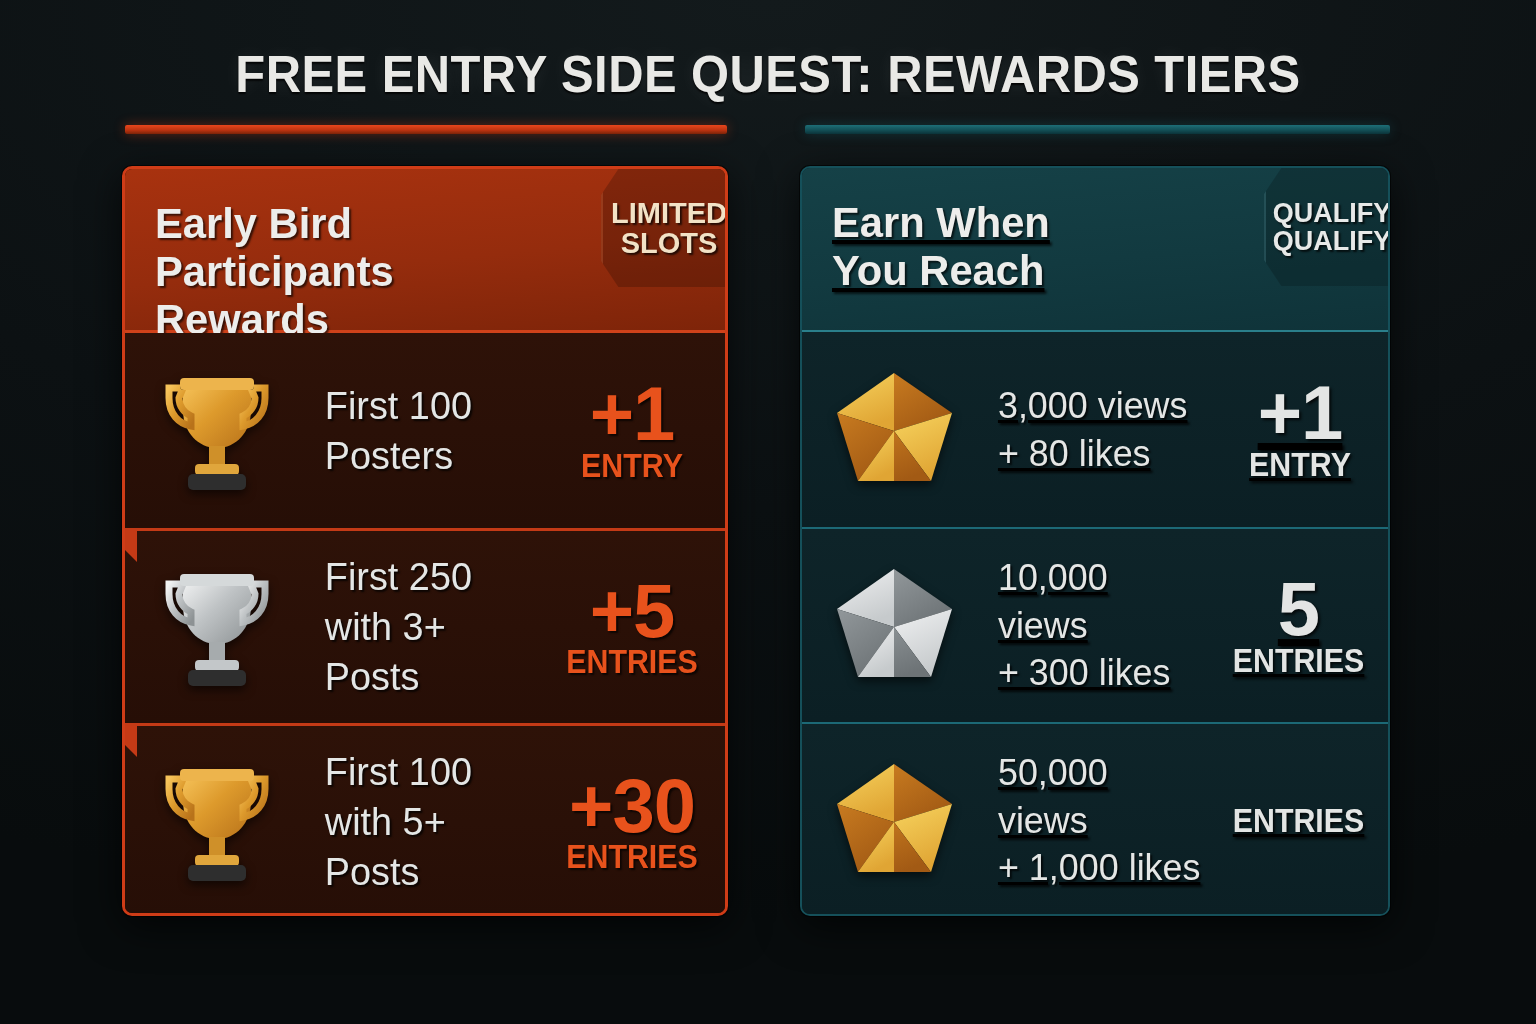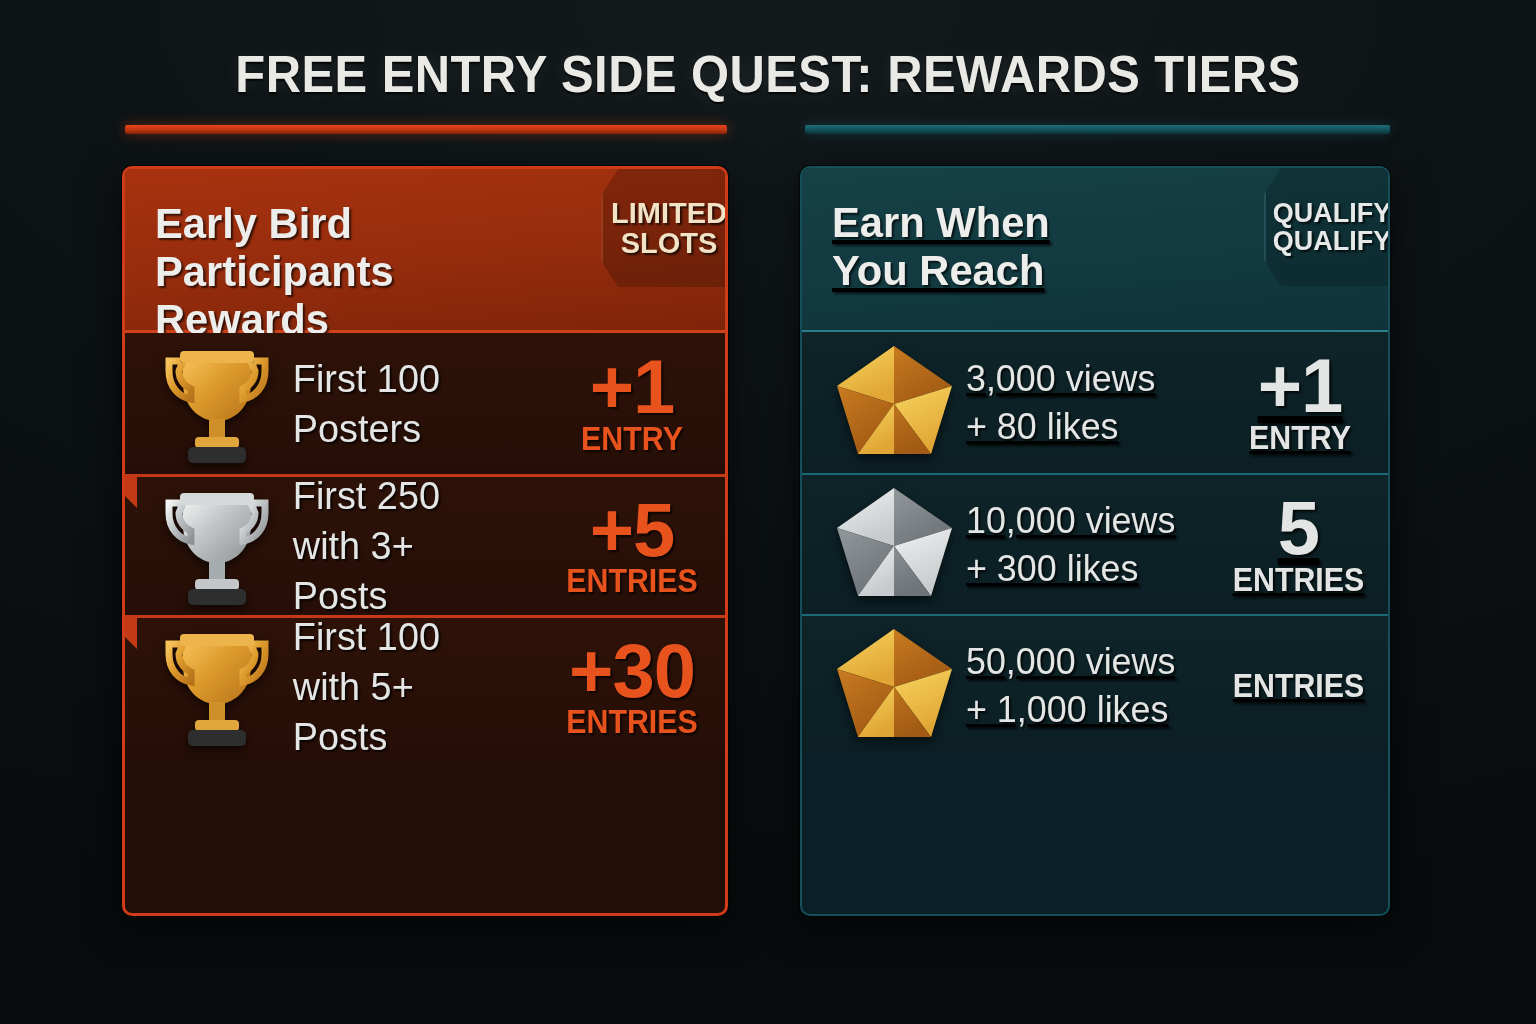--- a/index.html
+++ b/index.html
@@ -105,23 +105,24 @@
     text-shadow:2px 2px 2px rgba(0,0,0,.7);
     padding-left:10px;
     font-size:27px;
     margin-left:40px;
   }
 
   
   .rows { position:relative; }
   .row {
     position:relative;
-    height:141px;
+    height:195px;
     display:flex; align-items:center;
     padding:0 18px 0 22px;
+    gap:32px;
   }
   #card-left .row { background:linear-gradient(180deg,#2e1208 0%,#260e06 100%); }
   #card-left .row + .row { border-top:3px solid #c43a16; }
   #card-right .row { background:linear-gradient(180deg,#0e2429 0%,#0b1f24 100%); }
   #card-right .row + .row { border-top:2px solid #1c6976; }
 
   #card-left .row + .row::before {
     content:""; position:absolute; left:-22px; top:-3px;
     border-left:34px solid transparent;
     border-top:34px solid #c43a16;

